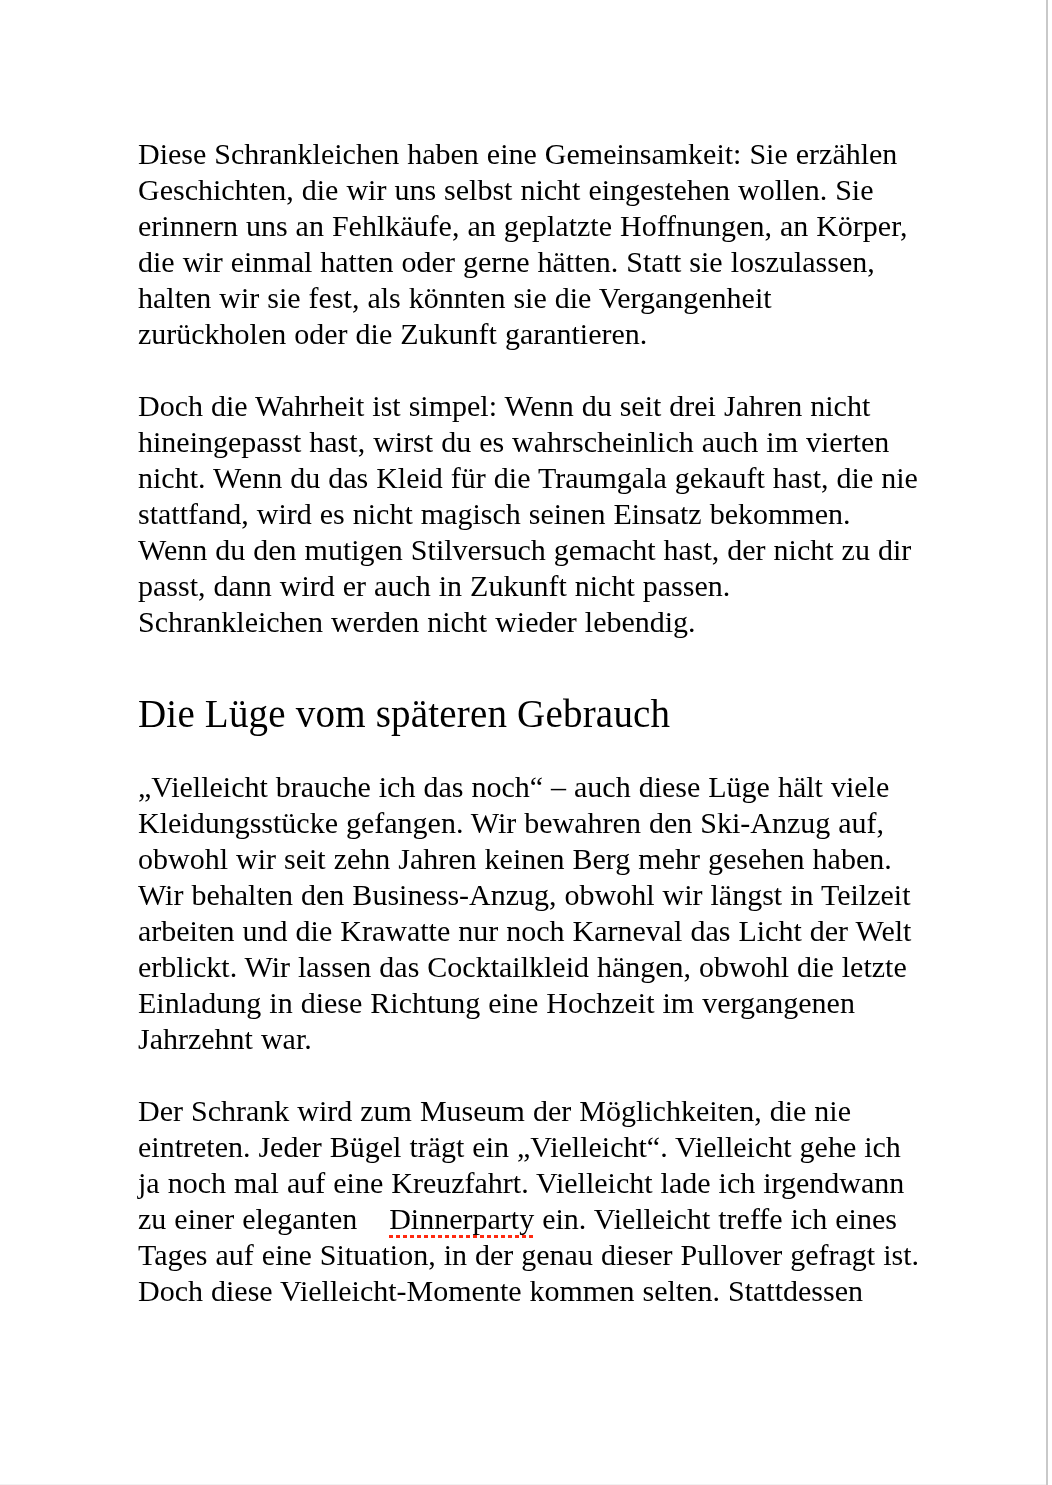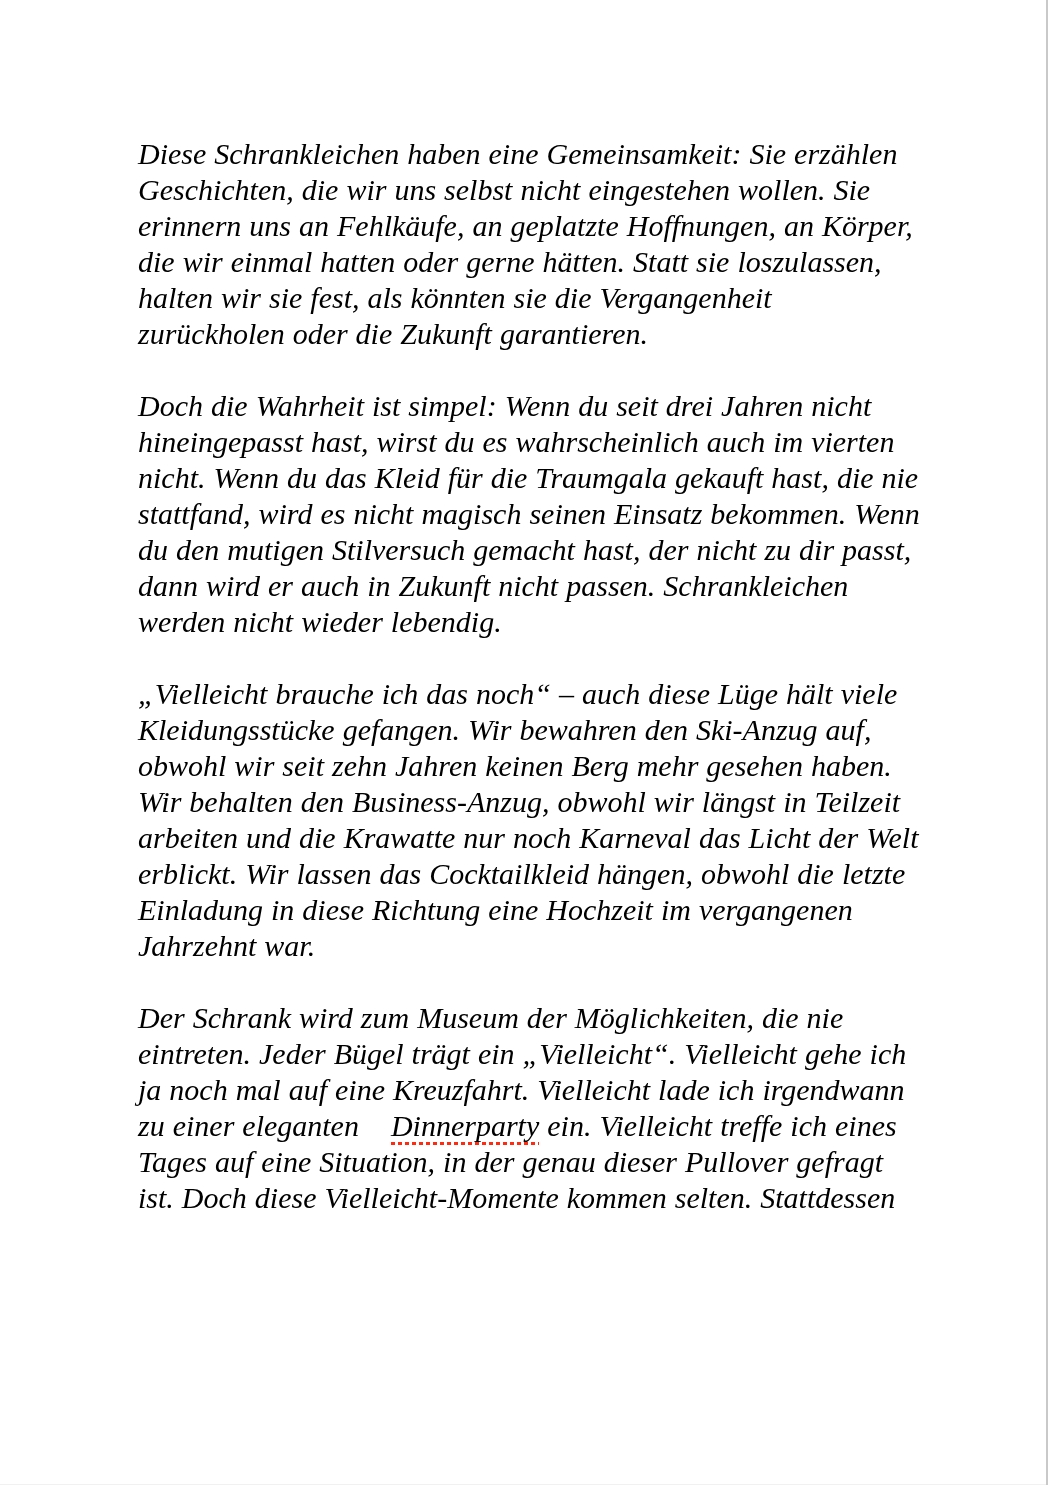--- a/index.html
+++ b/index.html
@@ -18,21 +18,20 @@
 
   
   #document-page {
     position: absolute;
     left: 0;
     top: 0;
     width: 1046px;
     height: 1485px;
     background: #ffffff;
     box-sizing: border-box;
-    font-style: italic;
   }
 
   
   #page-right-edge {
     position: absolute;
     right: 4px;
     top: 0;
     width: 2px;
     height: 1485px;
     background: #c9c9c9;
@@ -97,20 +96,21 @@
 <body>
 
 <div id="document-page">
 
   <div id="text-column">
 
     <p class="body-paragraph">Diese Schrankleichen haben eine Gemeinsamkeit: Sie erzählen Geschichten, die wir uns selbst nicht eingestehen wollen. Sie erinnern uns an Fehlkäufe, an geplatzte Hoffnungen, an Körper, die wir einmal hatten oder gerne hätten. Statt sie loszulassen, halten wir sie fest, als könnten sie die Vergangenheit zurückholen oder die Zukunft garantieren.</p>
 
     <p class="body-paragraph">Doch die Wahrheit ist simpel: Wenn du seit drei Jahren nicht hineingepasst hast, wirst du es wahrscheinlich auch im vierten nicht. Wenn du das Kleid für die Traumgala gekauft hast, die nie stattfand, wird es nicht magisch seinen Einsatz bekommen. Wenn du den mutigen Stilversuch gemacht hast, der nicht zu dir passt, dann wird er auch in Zukunft nicht passen. Schrankleichen werden nicht wieder lebendig.</p>
 
+    <h2 class="section-heading">Die Lüge vom späteren Gebrauch</h2>
 
     <p class="body-paragraph">„Vielleicht brauche ich das noch“ – auch diese Lüge hält viele Kleidungsstücke gefangen. Wir bewahren den Ski-Anzug auf, obwohl wir seit zehn Jahren keinen Berg mehr gesehen haben. Wir behalten den Business-Anzug, obwohl wir längst in Teilzeit arbeiten und die Krawatte nur noch Karneval das Licht der Welt erblickt. Wir lassen das Cocktailkleid hängen, obwohl die letzte Einladung in diese Richtung eine Hochzeit im vergangenen Jahrzehnt war.</p>
 
     <p class="body-paragraph"><span>Der Schrank wird zum Museum der Möglichkeiten, die nie eintreten. Jeder Bügel trägt ein „Vielleicht“. Vielleicht gehe ich ja noch mal auf eine Kreuzfahrt. Vielleicht lade ich irgendwann zu einer eleganten </span><span class="spellcheck-error">Dinnerparty</span><span> ein. Vielleicht treffe ich eines Tages auf eine Situation, in der genau dieser Pullover gefragt ist. Doch diese Vielleicht-Momente kommen selten. Stattdessen</span></p>
 
   </div>
 
   <div id="page-bottom-edge"></div>
 </div>
 

